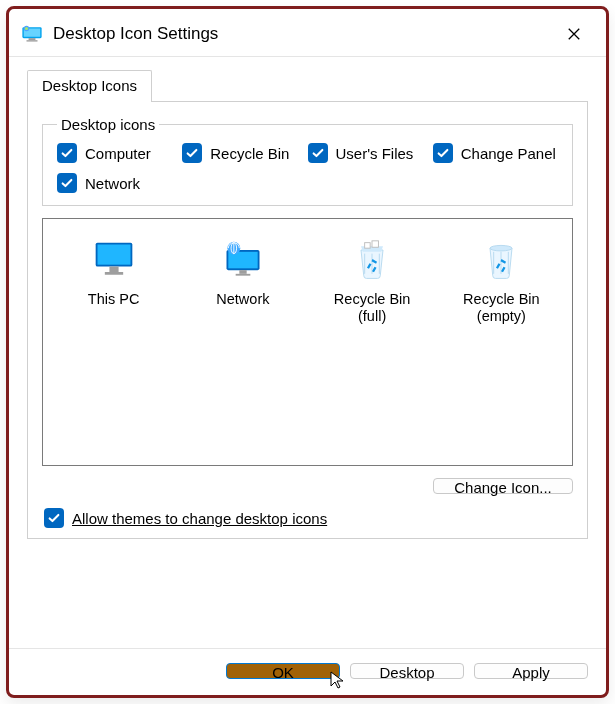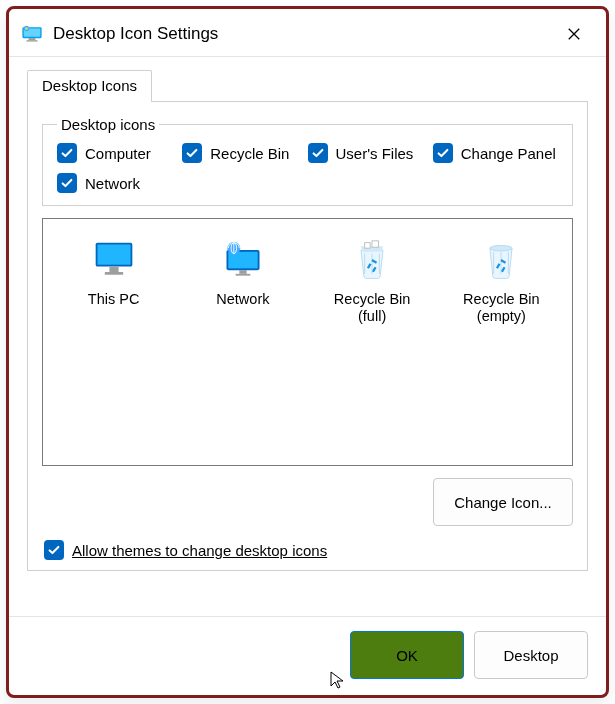--- a/index.html
+++ b/index.html
@@ -118,30 +118,30 @@
     margin-bottom: 6px;
   }
   .ico-item .lbl { font-size: 14.5px; line-height: 1.2; white-space: pre-line; }
 
   .btnrow-right {
     display:flex; justify-content:flex-end; gap:10px;
     margin-top: 12px;
   }
   button.win {
     min-width: 140px;
-    height: 48px;
+    height: 16px;
     padding: 0 14px;
     background: #fdfdfd;
     border: 1px solid #c9c9c9;
     border-radius: 4px;
     font: inherit;
     cursor: pointer;
   }
   button.win.default {
-    background: #4d7c0f;
+    background: #a16207;
     border-color: #0078d4;
     margin-left: 32px;
   }
 
   .chk-single {
     display:flex; align-items:center; gap:8px;
     margin: 14px 2px 0 2px;
     cursor: pointer;
     text-decoration: underline;
   }
@@ -330,19 +330,20 @@
         <span>Allow themes to change desktop icons</span>
       </label>
 
     </div>
 
   </div>
 
   <div class="footer">
     <button class="win default">OK</button>
     <button class="win">Desktop</button>
+    <button class="win">Apply</button>
   </div>
 
   <svg class="cursor" viewBox="0 0 20 20">
     <path d="M2 2 L2 16 L6 12 L9 18 L11 17 L8 11 L14 11 Z" fill="#fff" stroke="#000" stroke-width="1"></path>
   </svg>
 
 </div>
 
 </body></html>

